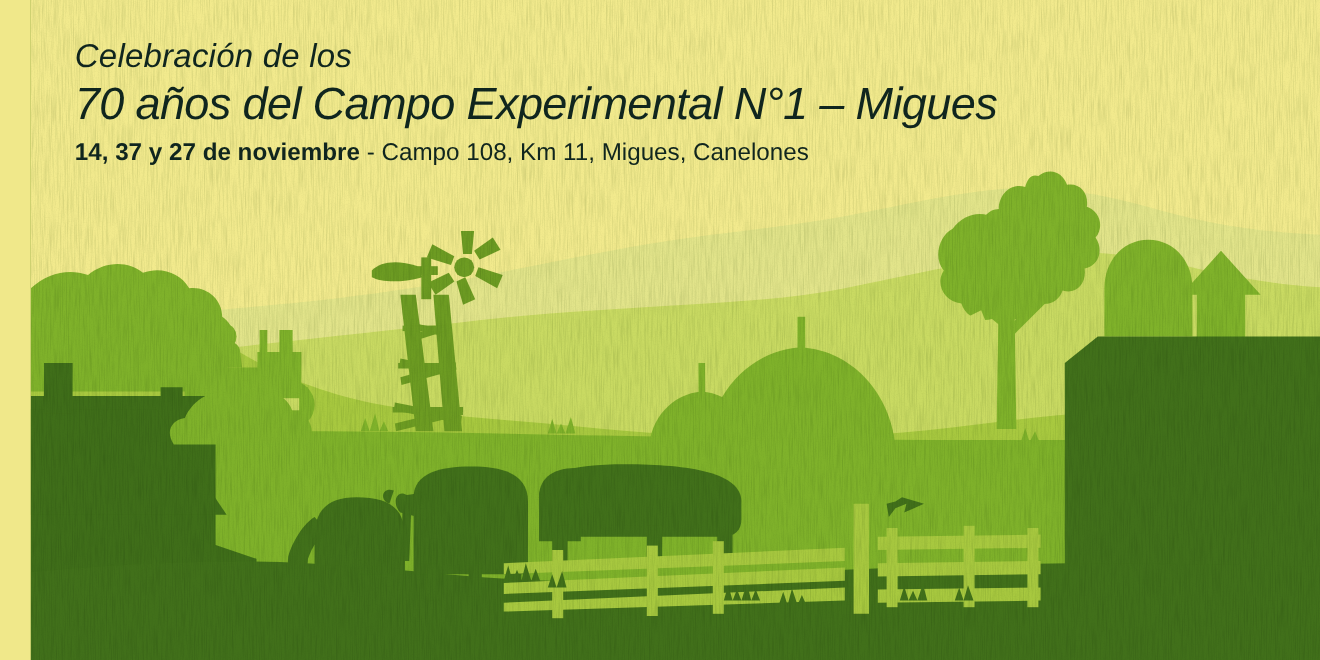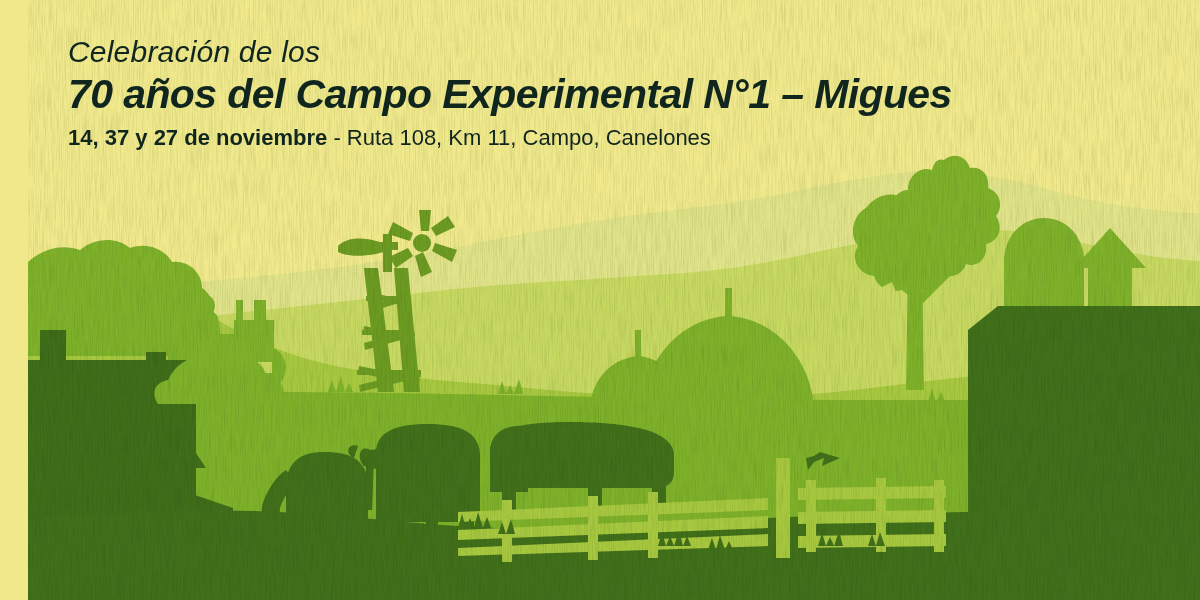--- a/index.html
+++ b/index.html
@@ -23,21 +23,21 @@
   #text-block{
     position:absolute;left:40px;top:36px;z-index:4;
     color:#10261f;
   }
   .kicker{
     font-size:30px;font-style:italic;font-weight:400;
     letter-spacing:.2px;line-height:1.05;margin:0 0 4px 0;
     color:#10261f;
   }
   .headline{
-    font-size:41px;font-style:italic;font-weight:bold;
+    font-size:41px;font-style:italic;font-weight:normal;
     letter-spacing:-.6px;line-height:1.12;margin:0 0 8px 0;
     white-space:nowrap;color:#10261f;
   }
   .details{
     font-size:22px;font-weight:400;line-height:1.2;margin:0;
     color:#10261f;white-space:nowrap;
   }
   .details .dates{font-weight:bold;}
   .details .sep{font-weight:400;}
   .details .place{font-weight:400;}
@@ -318,17 +318,17 @@
       </filter>
     </defs>
     <rect x="0" y="0" width="1200" height="600" filter="url(#grainNoise)"></rect>
     <rect x="0" y="0" width="1200" height="600" filter="url(#fiberNoise)"></rect>
   </svg>
 
   <div id="text-block">
     <p class="kicker">Celebración de los</p>
     <h1 class="headline">70 años del Campo Experimental N°1 – Migues</h1>
     <p class="details">
-      <span class="dates">14, 37 y 27 de noviembre</span><span class="sep"> - </span><span class="place">Ruta 108, Km 11, Campo, Canelones</span>
+      <span class="dates">14, 37 y 27 de noviembre</span><span class="sep"> - </span><span class="place">Campo 108, Km 11, Migues, Canelones</span>
     </p>
   </div>
 
 </div>
 
 </body></html>

